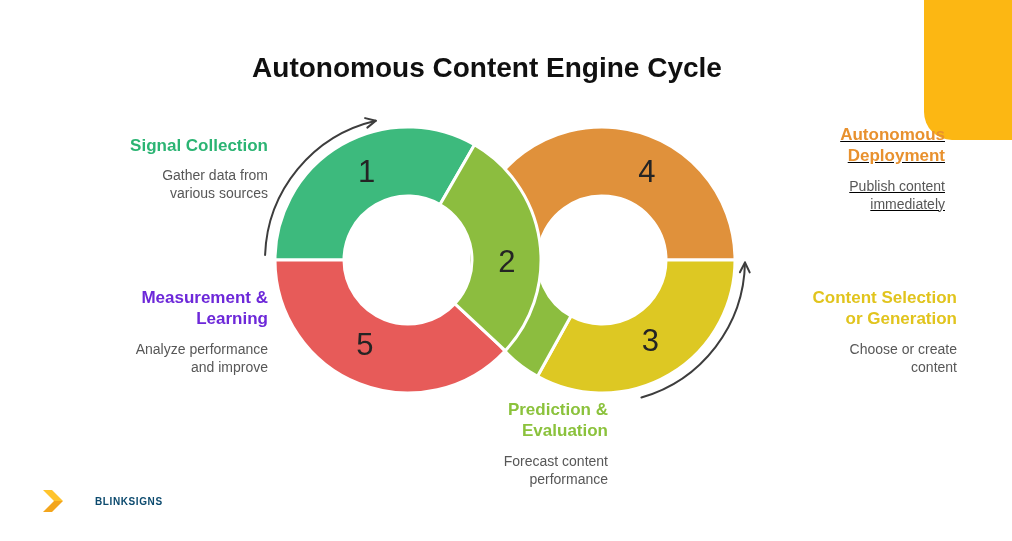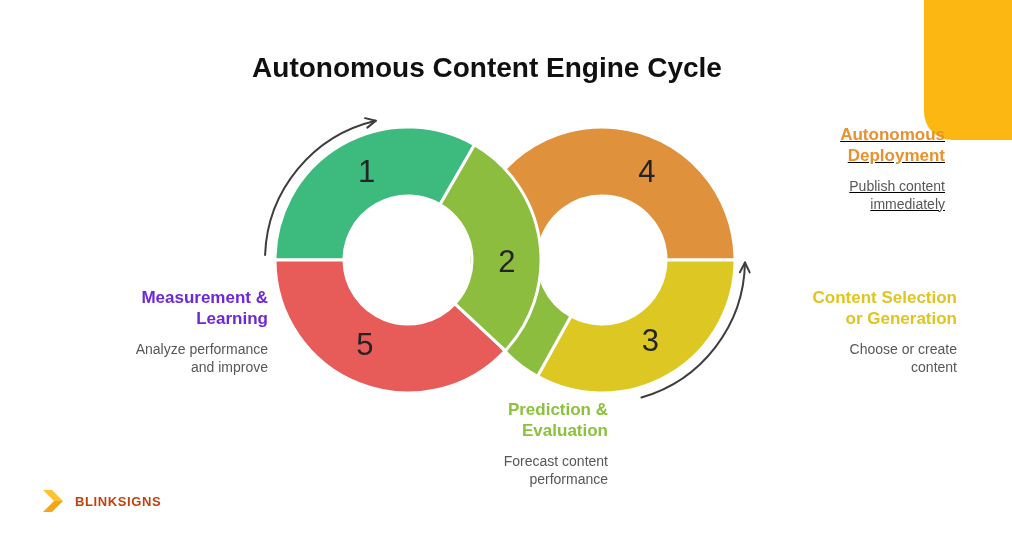--- a/index.html
+++ b/index.html
@@ -18,21 +18,21 @@
   .step{position:absolute;}
   .step-title{font-size:17px;font-weight:700;line-height:1.25;white-space:pre-line;}
   .step-desc{font-size:14px;color:#575757;line-height:1.3;white-space:pre-line;margin-top:10px;}
   .step-signal{left:48px;top:135px;width:220px;text-align:right;}
   .step-measurement{left:48px;top:287px;width:220px;text-align:right;}
   .step-autonomous{left:745px;top:124px;width:200px;text-align:right;text-decoration:underline;}
   .step-content{left:747px;top:287px;width:210px;text-align:right;}
   .step-prediction{left:398px;top:399px;width:210px;text-align:right;}
   .diagram{position:absolute;top:0;left:0;}
   .logo{position:absolute;left:42px;top:489px;display:flex;align-items:center;gap:9px;}
-  .logo-text{font-size:13px;font-weight:800;letter-spacing:0.6px;color:#c2410c;}
+  .logo-text{font-size:10px;font-weight:800;letter-spacing:0.6px;color:#0c4a6e;margin-left:20px;}
 </style>
 </head>
 <body>
 
 <div class="canvas">
 
   <div class="deco" style="background: rgb(252, 183, 19);"></div>
 
   <h1 class="title">Autonomous Content Engine Cycle</h1>
 
@@ -47,20 +47,25 @@
       <text x="650.4135790415451" y="340.5737262659985" text-anchor="middle" dominant-baseline="central" fill="#242424" font-size="31" font-family="&quot;Liberation Sans&quot;, sans-serif">3</text>
       <text x="366.5834103494114" y="171.18183687040835" text-anchor="middle" dominant-baseline="central" fill="#242424" font-size="31" font-family="&quot;Liberation Sans&quot;, sans-serif">1</text>
       <text x="364.8709025247431" y="344.64561979789494" text-anchor="middle" dominant-baseline="central" fill="#242424" font-size="31" font-family="&quot;Liberation Sans&quot;, sans-serif">5</text>
       <text x="506.9849218204827" y="261.72778823729107" text-anchor="middle" dominant-baseline="central" fill="#242424" font-size="31" font-family="&quot;Liberation Sans&quot;, sans-serif">2</text>
       <path d="M265.0871117362693,255.00937197154232 A143,143 0 0 1 375.83199922882727,120.66508073571137" fill="none" stroke="#3d3d3d" stroke-width="2" stroke-linecap="round"></path>
       <path d="M365.12951265601873,118.12406102723736 L375.83199922882727,120.66508073571137 L367.3265777402076,127.64059543363344" fill="none" stroke="#3d3d3d" stroke-width="2" stroke-linecap="round" stroke-linejoin="round"></path>
       <path d="M641.416141881831,397.4604225191796 A143,143 0 0 0 744.978220407364,262.49569412053154" fill="none" stroke="#3d3d3d" stroke-width="2" stroke-linecap="round"></path>
       <path d="M739.9235140045248,272.2655427980237 L744.978220407364,262.49569412053154 L749.6888848179321,272.43599797961986" fill="none" stroke="#3d3d3d" stroke-width="2" stroke-linecap="round" stroke-linejoin="round"></path>
     </svg>
 
+  <div class="step step-signal">
+    <div class="step-title" style="color: rgb(43, 180, 115);">Signal Collection</div>
+    <div class="step-desc">Gather data from
+various sources</div>
+  </div>
 
   <div class="step step-measurement">
     <div class="step-title" style="color: #6d28d9;">Measurement &amp;
 Learning</div>
     <div class="step-desc">Analyze performance
 and improve</div>
   </div>
 
   <div class="step step-autonomous">
     <div class="step-title" style="color: rgb(232, 145, 46);">Autonomous

